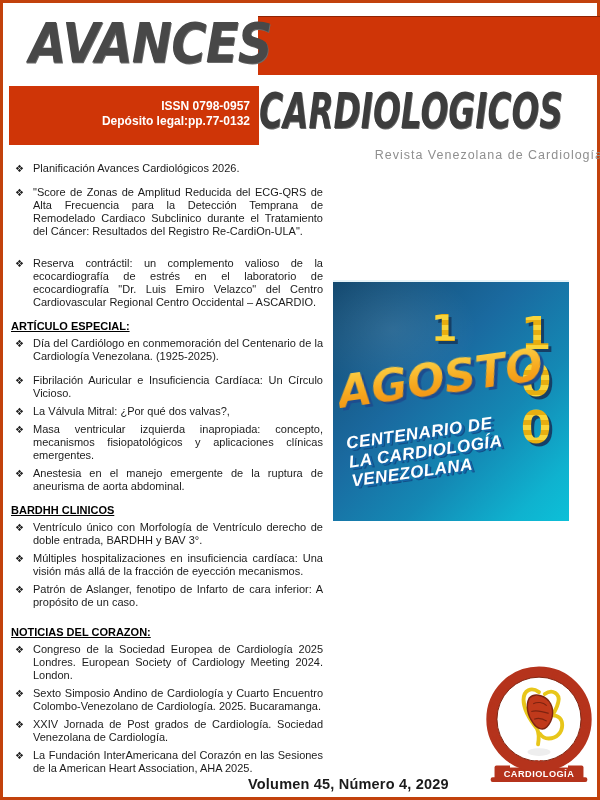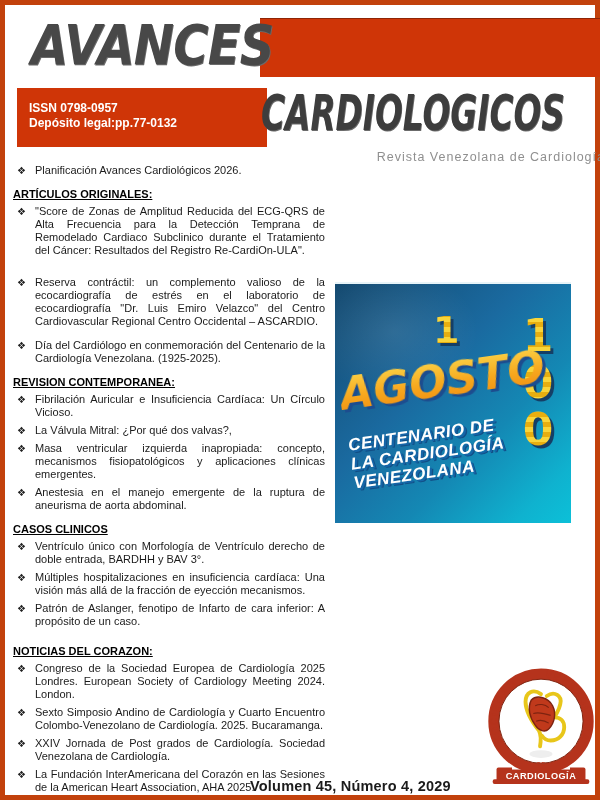--- a/index.html
+++ b/index.html
@@ -7,46 +7,46 @@
   body {
     font-family:"Liberation Sans", sans-serif;
     background:#f4f4f2;
     position:relative;
     overflow:hidden;
     color:#1b1b1b;
   }
   .page {
     position:absolute; inset:0;
     background:#ffffff;
-    border:5px solid #c2410c;
+    border:3px solid #c2410c;
   }
 
   
   .band-top {
     position:absolute; left:255px; top:13px; width:345px; height:59px;
     background:#cf3507;
     box-shadow:0 1px 0 #8f2404 inset;
   }
   .title-avances {
     position:absolute; left:26px; top:4px; width:240px; height:72px;
     font-family:"DejaVu Sans", sans-serif;
     font-style:italic; font-weight:800;
     font-size:56px; line-height:72px;
     color:#484848;
     letter-spacing:-1px;
     transform:scaleX(0.86); transform-origin:left center;
     white-space:nowrap;
     text-shadow:1px 1px 0 #6b6b6b;
   }
   .issn-block {
-    position:absolute; left:12px; top:83px; width:250px; height:59px;
+    position:absolute; left:6px; top:83px; width:250px; height:59px;
     background:#cf3507;
     color:#ffffff;
-    padding:13px 0 0 12px;
-    font-weight:700; font-size:12px; line-height:15px;
+    padding:13px 9px 0 12px;
+    font-weight:700; font-size:12px; line-height:15px;text-align:right;
   }
   .title-cardio {
     position:absolute; left:256px; top:74px; width:344px; height:70px;
     font-family:"DejaVu Sans", sans-serif;
     font-style:italic; font-weight:800;
     font-size:50px; line-height:68px;
     color:#3d3d3d;
     white-space:nowrap;
     transform:scaleX(0.655); transform-origin:left center;
     text-shadow:1px 1px 0 #6b6b6b;
@@ -160,60 +160,59 @@
   <div class="toc">
 
     <div class="toc-section">
       <div class="toc-item">
         <span class="toc-bullet">❖</span>
         <span class="toc-text">Planificación Avances Cardiológicos 2026.</span>
       </div>
     </div>
 
     <div class="toc-section">
-      <div class="toc-heading">ARTÍCULOS ORIGINALES:</div>
       <div class="toc-item">
         <span class="toc-bullet">❖</span>
         <span class="toc-text">"Score de Zonas de Amplitud Reducida del ECG-QRS de Alta Frecuencia para la Detección Temprana de Remodelado Cardiaco Subclinico durante el Tratamiento del Cáncer: Resultados del Registro Re-CardiOn-ULA".</span>
       </div>
       <div class="toc-item gap-before">
         <span class="toc-bullet">❖</span>
         <span class="toc-text">Reserva contráctil: un complemento valioso de la ecocardiografía de estrés en el laboratorio de ecocardiografía "Dr. Luis Emiro Velazco" del Centro Cardiovascular Regional Centro Occidental – ASCARDIO.</span>
       </div>
     </div>
 
     <div class="toc-section">
+      <div class="toc-heading">ARTÍCULO ESPECIAL:</div>
       <div class="toc-item">
         <span class="toc-bullet">❖</span>
         <span class="toc-text">Día del Cardiólogo en conmemoración del Centenario de la Cardiología Venezolana.  (1925-2025).</span>
       </div>
     </div>
 
     <div class="toc-section">
-      <div class="toc-heading">REVISION CONTEMPORANEA:</div>
       <div class="toc-item">
         <span class="toc-bullet">❖</span>
         <span class="toc-text">Fibrilación Auricular e Insuficiencia Cardíaca: Un Círculo Vicioso.</span>
       </div>
       <div class="toc-item">
         <span class="toc-bullet">❖</span>
         <span class="toc-text">La Válvula Mitral: ¿Por qué dos valvas?,</span>
       </div>
       <div class="toc-item">
         <span class="toc-bullet">❖</span>
         <span class="toc-text">Masa ventricular izquierda inapropiada: concepto, mecanismos fisiopatológicos y aplicaciones clínicas emergentes.</span>
       </div>
       <div class="toc-item">
         <span class="toc-bullet">❖</span>
         <span class="toc-text">Anestesia en el manejo emergente de la ruptura de aneurisma de aorta abdominal.</span>
       </div>
     </div>
 
     <div class="toc-section">
-      <div class="toc-heading">CASOS CLINICOS</div>
+      <div class="toc-heading">BARDHH CLINICOS</div>
       <div class="toc-item">
         <span class="toc-bullet">❖</span>
         <span class="toc-text">Ventrículo único con Morfología de Ventrículo derecho de doble entrada, BARDHH y BAV 3°.</span>
       </div>
       <div class="toc-item">
         <span class="toc-bullet">❖</span>
         <span class="toc-text">Múltiples hospitalizaciones en insuficiencia cardíaca: Una visión más allá de la fracción de eyección mecanismos.</span>
       </div>
       <div class="toc-item">
         <span class="toc-bullet">❖</span>

